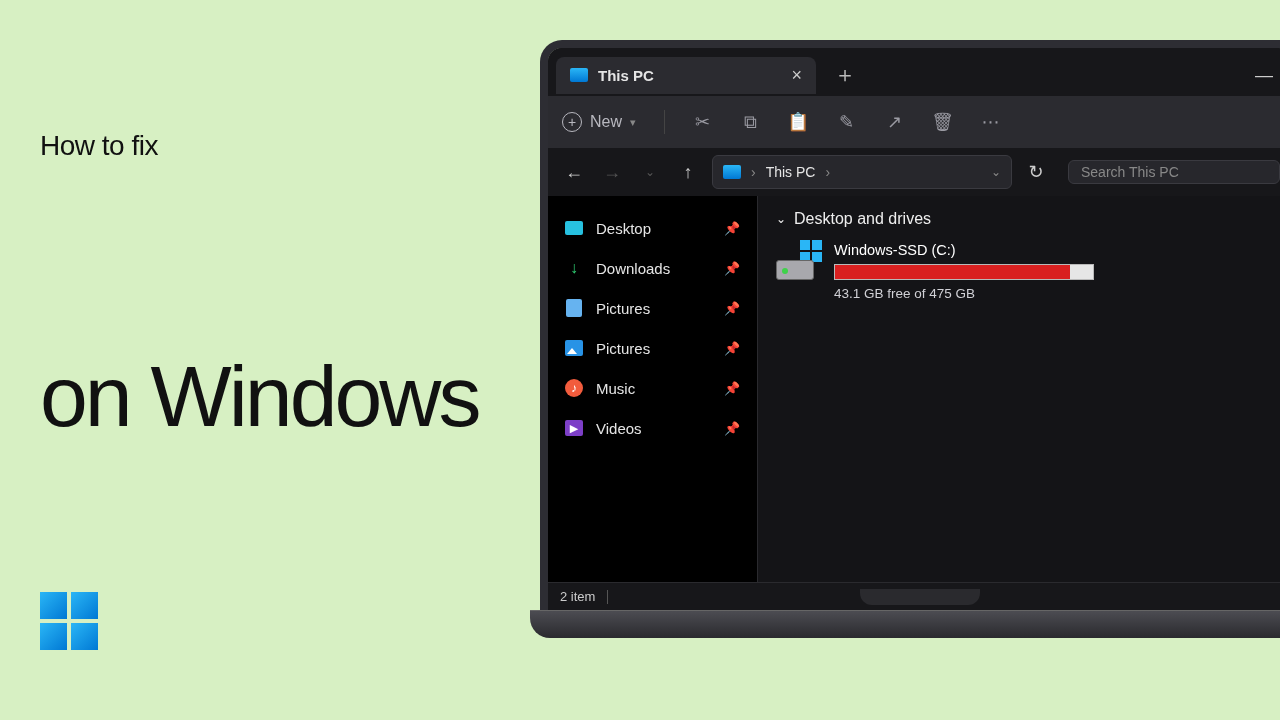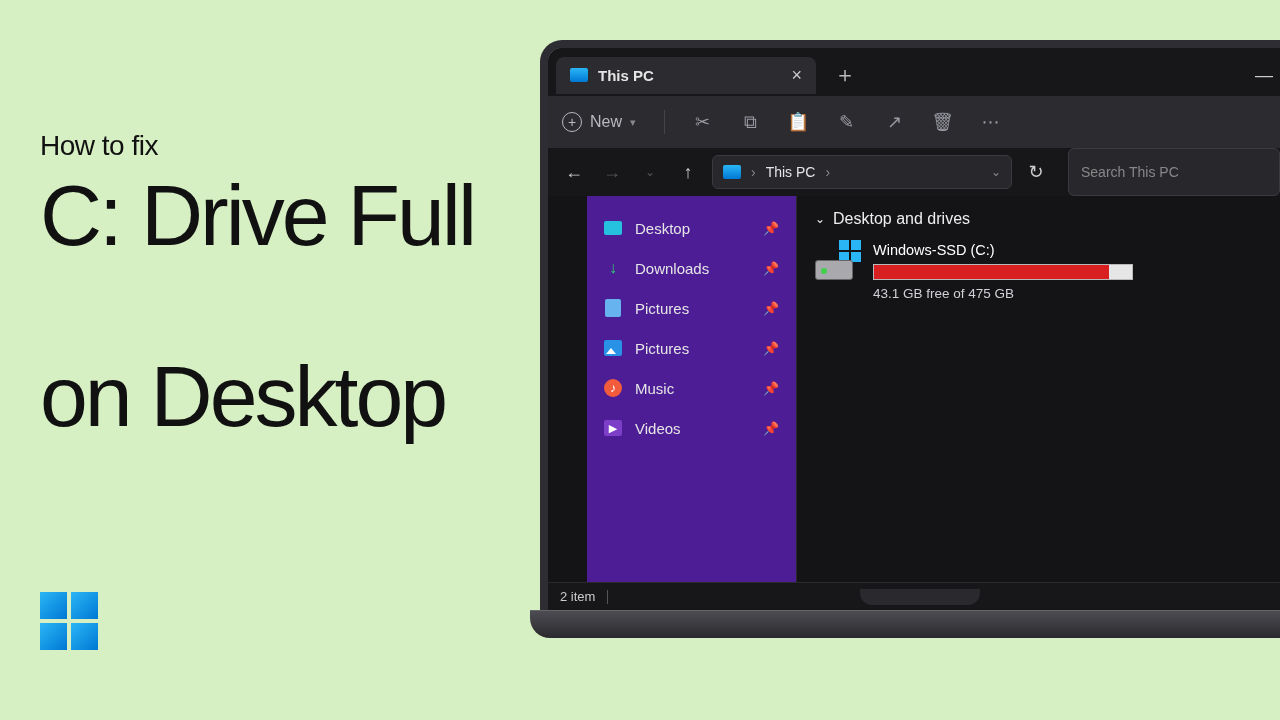--- a/index.html
+++ b/index.html
@@ -38,25 +38,25 @@
   .tb-new .plus-circ { width:20px; height:20px; border:1.5px solid #b8b8bf; border-radius:50%; display:flex; align-items:center; justify-content:center; font-size:14px; line-height:1;}
   .tb-icon { width:20px; height:20px; display:flex; align-items:center; justify-content:center; color:#9a9aa2; font-size:18px;}
   .sep { width:1px; height:24px; background:#444;}
 
   
   .navrow { height:48px; background:#17171a; display:flex; align-items:center; padding:0 12px; gap:10px;}
   .navbtn { width:28px; height:28px; display:flex; align-items:center; justify-content:center; color:#ccc; font-size:18px; cursor:pointer;}
   .navbtn.disabled{ color:#555;}
   .address { flex:0 0 300px; height:34px; background:#27272c; border:1px solid #3a3a40; border-radius:6px; display:flex; align-items:center; padding:0 10px; gap:10px; font-size:14px;}
   .address .chev { color:#888; font-size:12px; margin-left:auto;}
-  .searchbox { flex:1; height:48px; background:#27272c; border:1px solid #3a3a40; border-radius:6px; display:flex; align-items:center; padding:0 12px; color:#888; font-size:14px; margin-left:8px;}
+  .searchbox { flex:1; height:24px; background:#27272c; border:1px solid #3a3a40; border-radius:6px; display:flex; align-items:center; padding:0 12px; color:#888; font-size:14px; margin-left:8px;}
 
   
   .body { flex:1; display:flex; background:#141417; overflow:hidden;}
-  .sidebar { width:210px; background:#4c1d95; padding:12px 6px; border-right:1px solid #2a2a2e;margin-left:39px;}
+  .sidebar { width:210px; background:#000000; padding:12px 6px; border-right:1px solid #2a2a2e;}
   .side-item { height:40px; display:flex; align-items:center; gap:12px; padding:0 10px; border-radius:6px; color:#e5e5e5; font-size:15px; cursor:pointer; justify-content:space-between;}
   .side-left { display:flex; align-items:center; gap:12px;}
   .side-icon { width:20px; height:20px; display:flex; align-items:center; justify-content:center; font-size:16px;}
   .pin { color:#888; font-size:13px;}
 
   .content { flex:1; padding:14px 10px 0 18px; position:relative;}
   .section-head { display:flex; align-items:center; gap:8px; font-size:16px; color:#eee; margin-bottom:14px;}
   .section-head .caret{ font-size:12px;}
 
   .drive { display:flex; gap:14px; align-items:flex-start;}
@@ -82,23 +82,23 @@
   .ic-pic::after{content:"";position:absolute;bottom:2px;left:2px;width:0;height:0;border-left:5px solid transparent;border-right:5px solid transparent;border-bottom:6px solid #fff;}
   .ic-music{ width:18px;height:18px;background:#f25c3d;border-radius:50%;color:#fff;font-size:12px;line-height:18px;text-align:center;}
   .ic-video{ width:18px;height:16px;background:#7d3fc7;border-radius:2px;color:#fff;font-size:11px;line-height:16px;text-align:center;}
 </style>
 </head>
 <body>
 
 <div class="headline">
   <div class="small">How to fix</div>
   <div class="big">
-    <span>C: Drive Full</span><br>
     <br>
-    <span>on Desktop</span>
+    <br>
+    <span>on Windows</span>
   </div>
 </div>
 
 <div class="win-logo">
   <div></div>
     <div></div>
     <div></div>
     <div></div>
 </div>
 

